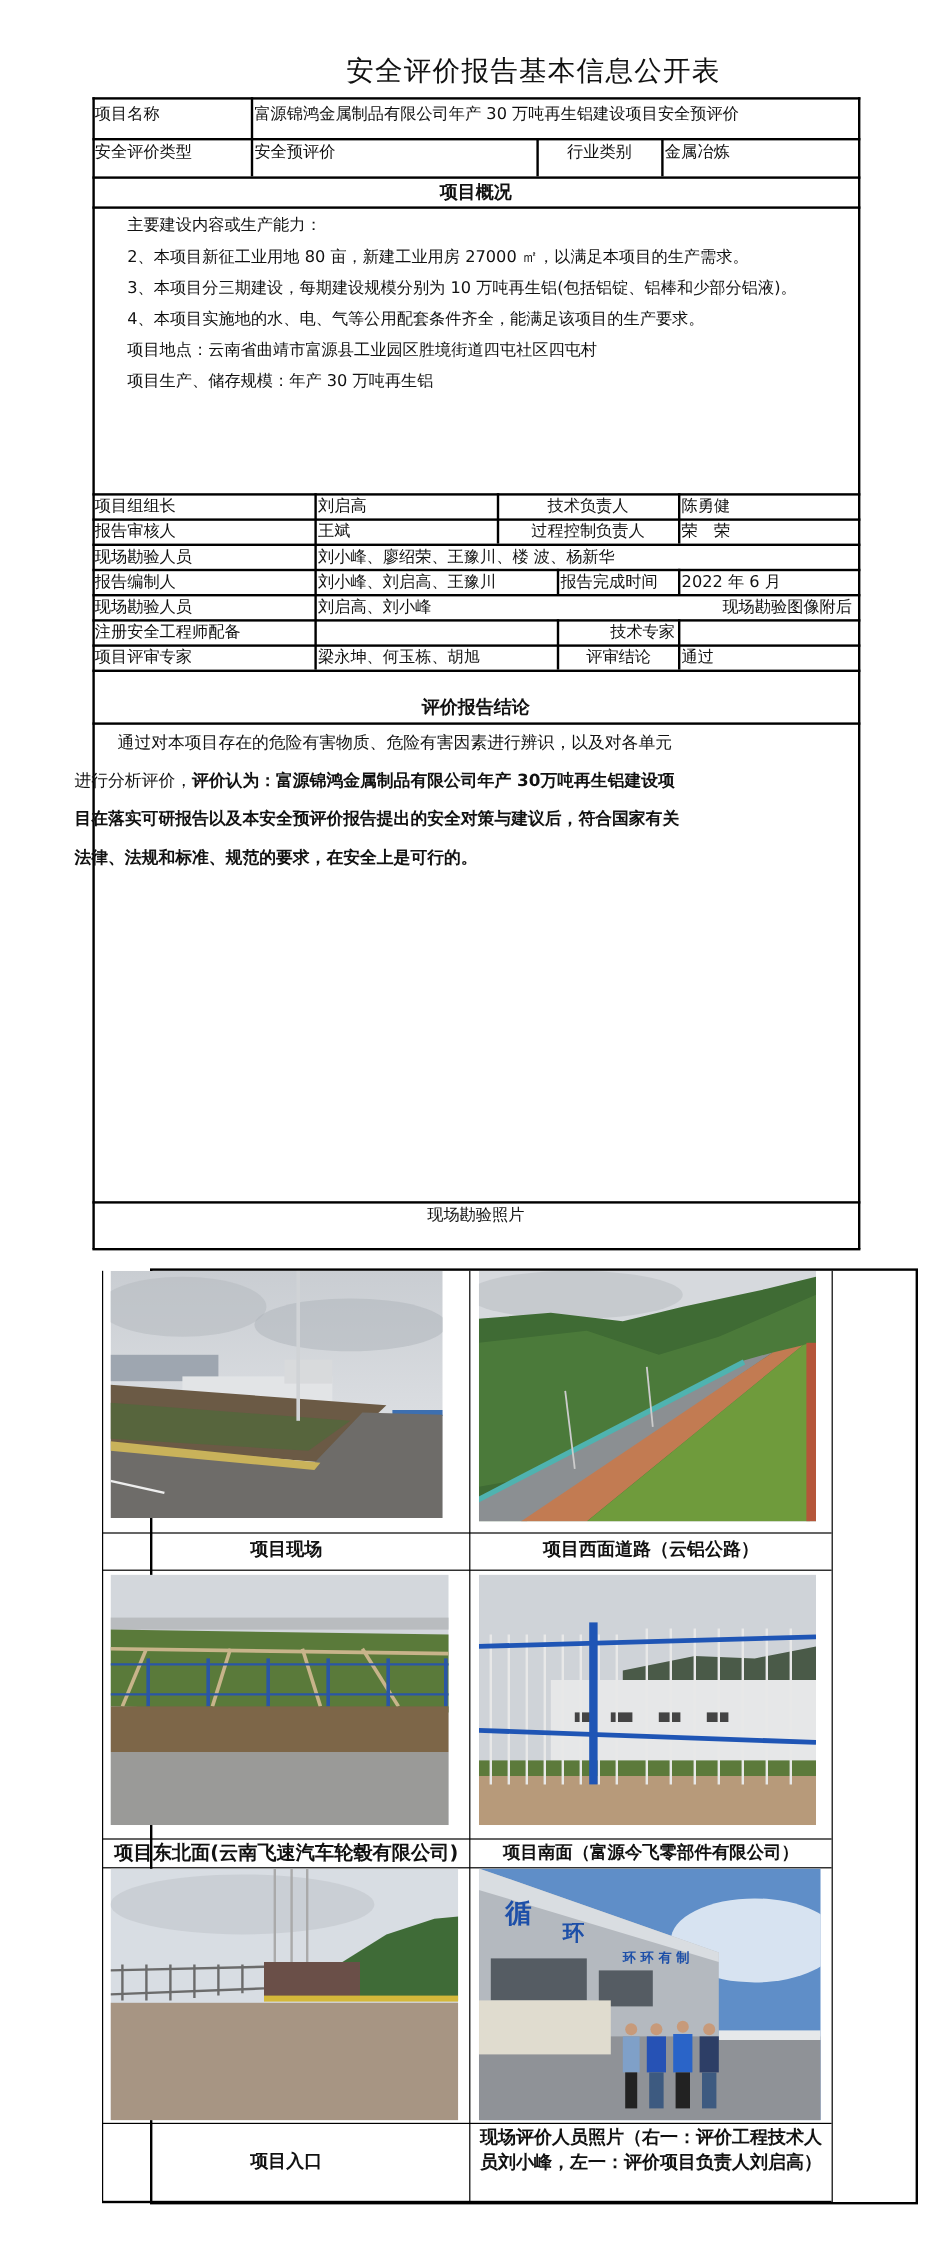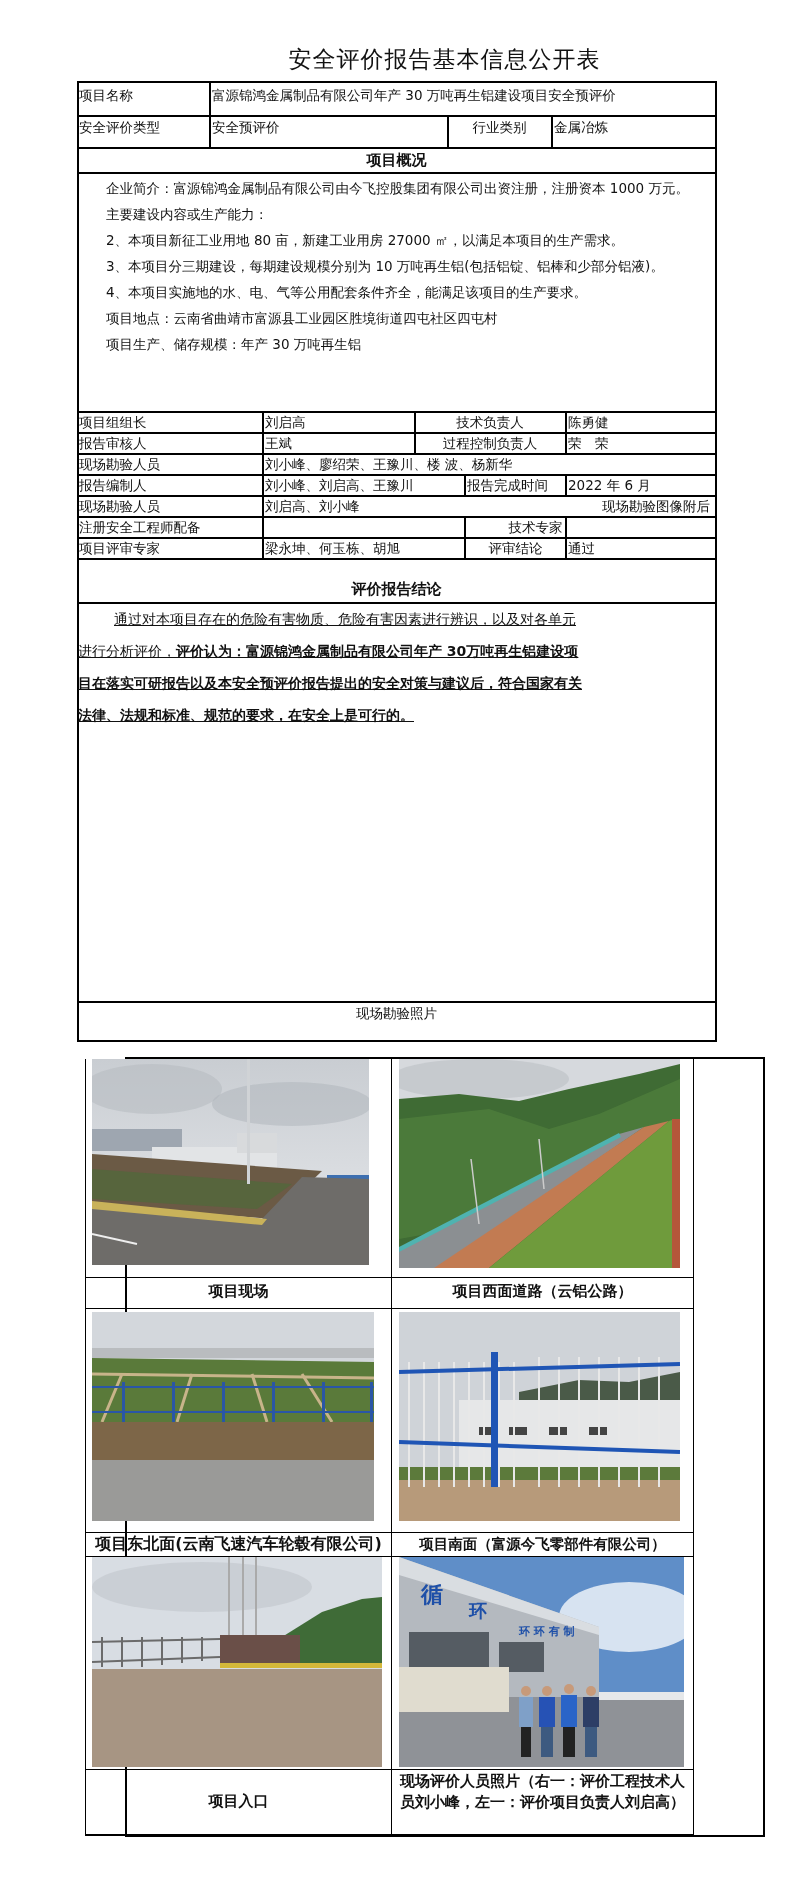--- a/index.html
+++ b/index.html
@@ -8,21 +8,21 @@
   .abs { position: absolute; box-sizing: border-box; margin-left: 48px; }
   .title { left: 0; width: 793px; top: 44px; text-align: center; font-size: 23px; letter-spacing: 1px; }
   .cell { position: absolute; box-sizing: border-box; font-size: 13.5px; line-height: 22px;
           white-space: nowrap; overflow: hidden; padding-left: 1px; }
   .center { text-align: center; padding-left: 0; }
   .bold { font-weight: bold; }
   .hl { position: absolute; height: 1.5px; background: #000; }
   .vl { position: absolute; width: 1.5px; background: #000; }
   .para { position: absolute; left: 78px; width: 637px; font-size: 13.5px; line-height: 26px; }
   .para p { margin: 0; text-indent: 28px; }
-  .concl { position: absolute; left: 78px; width: 508px; font-size: 14px; line-height: 32px; text-decoration: underline; }
+  .concl { position: absolute; left: 62px; width: 508px; font-size: 14px; line-height: 32px; }
   .concl p { margin: 0; text-indent: 36px; }
   .photo { position: absolute; overflow: hidden; }
   .cap { position: absolute; font-size: 15px; font-weight: bold; text-align: center; line-height: 22px; }
 </style>
 </head>
 <body>
 
 <div class="abs title">安全评价报告基本信息公开表</div>
 
 <div>
@@ -42,21 +42,20 @@
   <div class="vl" style="left:447px; top:115px; height:32px;"></div>
   <div class="cell center" style="left:448px; top:116px; width:103px;">行业类别</div>
   <div class="vl" style="left:551px; top:115px; height:32px;"></div>
   <div class="cell" style="left:553px; top:116px; width:160px;">金属冶炼</div>
   <div class="hl" style="left:77px; width:640px; top:147px;"></div>
 
   <div class="cell center bold" style="left:78px; top:149px; width:637px; font-size:15px;">项目概况</div>
   <div class="hl" style="left:77px; width:640px; top:172px;"></div>
 
   <div class="para" style="top:175px;">
-    <p>企业简介：富源锦鸿金属制品有限公司由今飞控股集团有限公司出资注册，注册资本 1000 万元。</p>
     <p>主要建设内容或生产能力：</p>
     <p>2、本项目新征工业用地 80 亩，新建工业用房 27000 ㎡，以满足本项目的生产需求。</p>
     <p>3、本项目分三期建设，每期建设规模分别为 10 万吨再生铝(包括铝锭、铝棒和少部分铝液)。</p>
     <p>4、本项目实施地的水、电、气等公用配套条件齐全，能满足该项目的生产要求。</p>
     <p>项目地点：云南省曲靖市富源县工业园区胜境街道四屯社区四屯村</p>
     <p>项目生产、储存规模：年产 30 万吨再生铝</p>
   </div>
   <div class="hl" style="left:77px; width:640px; top:411px;"></div>
 
   <div class="cell" style="left:78px; top:411px; width:180px;">项目组组长</div>

